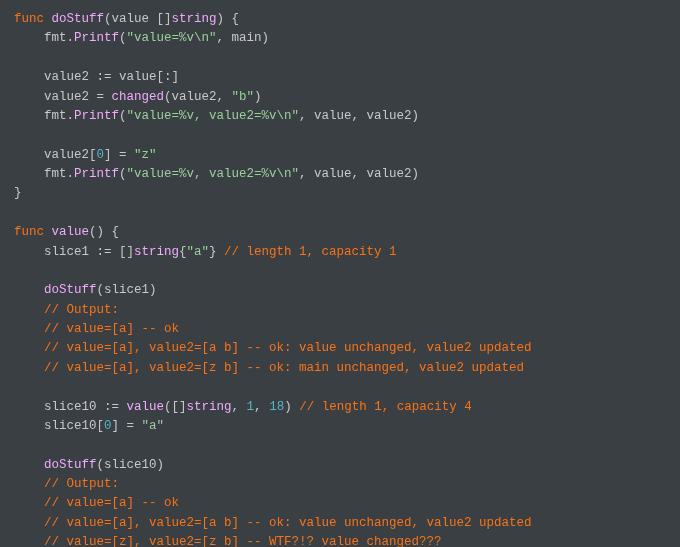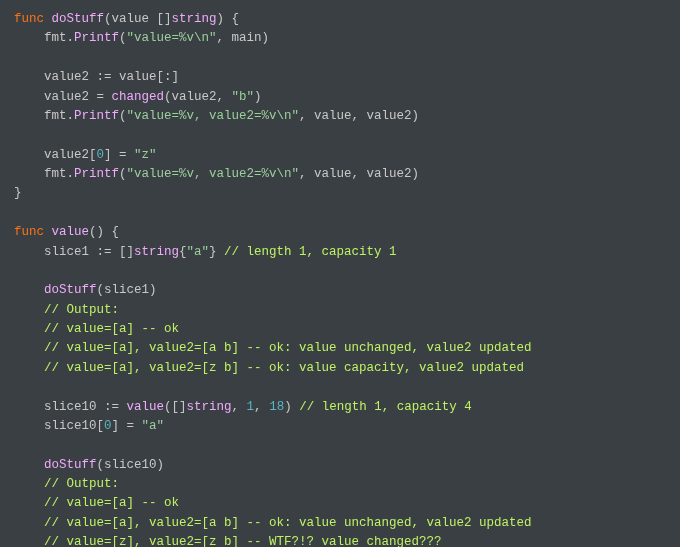--- a/index.html
+++ b/index.html
@@ -18,21 +18,21 @@
   pre {
     margin: 0;
     padding: 10px 14px;
     white-space: pre;
     font-family: inherit;
   }
   .kw { color: #f97316; }
   .fn { color: #f0abfc; }
   .str { color: #9bcf9b; }
   .num { color: #56b6c2; }
-  .cm { color: #bef264; text-align: right; }
+  .cm { color: #f97316; text-align: right; }
 </style>
 </head>
 <body>
 
 <pre><span><span class="kw">func </span><span class="fn">doStuff</span><span>(value []</span><span class="fn">string</span><span>) {</span></span>
 <span><span>    fmt.</span><span class="fn">Printf</span><span>(</span><span class="str">"value=%v\n"</span><span>, main)</span></span>
 <span><span></span></span>
 <span><span>    value2 := value[:]</span></span>
 <span><span>    value2 = </span><span class="fn">changed</span><span>(value2, </span><span class="str">"b"</span><span>)</span></span>
 <span><span>    fmt.</span><span class="fn">Printf</span><span>(</span><span class="str">"value=%v, value2=%v\n"</span><span>, value, value2)</span></span>
@@ -41,21 +41,21 @@
 <span><span>    fmt.</span><span class="fn">Printf</span><span>(</span><span class="str">"value=%v, value2=%v\n"</span><span>, value, value2)</span></span>
 <span><span>}</span></span>
 <span><span></span></span>
 <span><span class="kw">func </span><span class="fn">value</span><span>() {</span></span>
 <span><span>    slice1 := []</span><span class="fn">string</span><span>{</span><span class="str">"a"</span><span>} </span><span class="cm">// length 1, capacity 1</span></span>
 <span><span></span></span>
 <span><span>    </span><span class="fn">doStuff</span><span>(slice1)</span></span>
 <span><span>    </span><span class="cm">// Output:</span></span>
 <span><span>    </span><span class="cm">// value=[a] -- ok</span></span>
 <span><span>    </span><span class="cm">// value=[a], value2=[a b] -- ok: value unchanged, value2 updated</span></span>
-<span><span>    </span><span class="cm">// value=[a], value2=[z b] -- ok: value capacity, value2 updated</span></span>
+<span><span>    </span><span class="cm">// value=[a], value2=[z b] -- ok: main unchanged, value2 updated</span></span>
 <span><span></span></span>
 <span><span>    slice10 := </span><span class="fn">value</span><span>([]</span><span class="fn">string</span><span>, </span><span class="num">1</span><span>, </span><span class="num">18</span><span>) </span><span class="cm">// length 1, capacity 4</span></span>
 <span><span>    slice10[</span><span class="num">0</span><span>] = </span><span class="str">"a"</span></span>
 <span><span></span></span>
 <span><span>    </span><span class="fn">doStuff</span><span>(slice10)</span></span>
 <span><span>    </span><span class="cm">// Output:</span></span>
 <span><span>    </span><span class="cm">// value=[a] -- ok</span></span>
 <span><span>    </span><span class="cm">// value=[a], value2=[a b] -- ok: value unchanged, value2 updated</span></span>
 <span><span>    </span><span class="cm">// value=[z], value2=[z b] -- WTF?!? value changed???</span></span>
 </pre>

